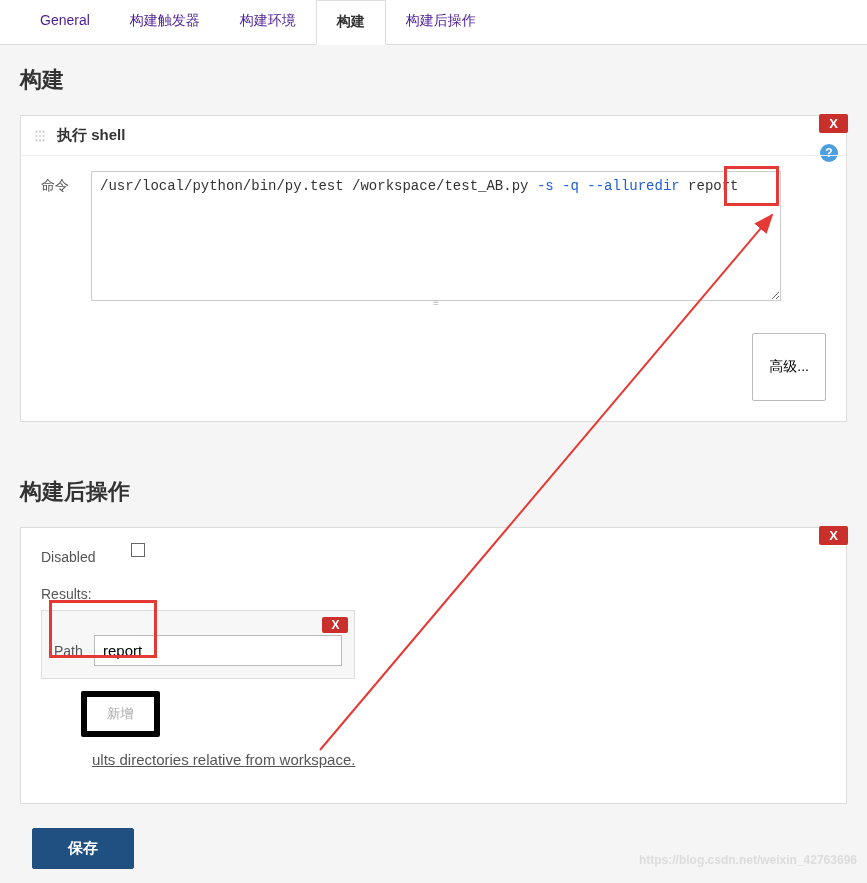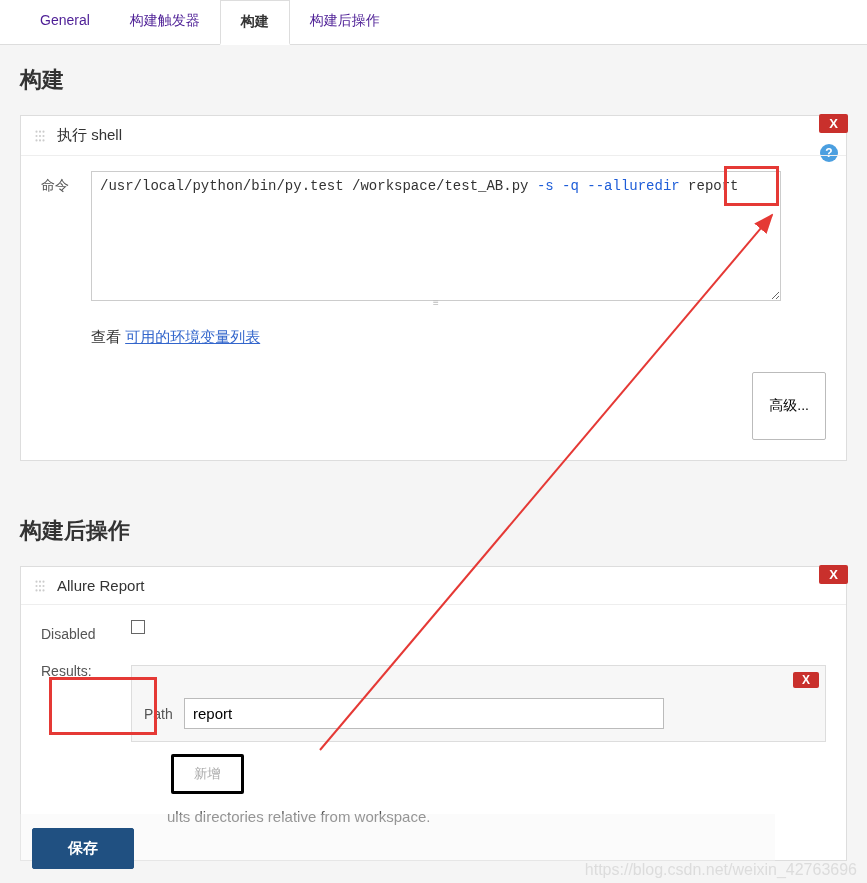--- a/index.html
+++ b/index.html
@@ -10,21 +10,21 @@
     .tab.active { color: #333; font-weight: bold; border: 1px solid #ddd; border-bottom: 2px solid #fff; background: #fff; margin-bottom: -1px; }
     
     .content { padding: 10px 20px 100px; }
     
     .section-title { font-size: 22px; font-weight: bold; margin: 10px 0 20px; }
     
     .step-block { background: #fff; border: 1px solid #ddd; padding: 0; margin-bottom: 20px; position: relative; }
     .step-header { display: flex; align-items: center; padding: 10px 12px; border-bottom: 1px solid #eee; position: relative; }
     .drag-handle { width: 14px; height: 14px; margin-right: 10px; display: inline-block; }
     .drag-handle svg { width: 14px; height: 14px; }
-    .step-title { font-weight: normal; font-size: 15px; }
+    .step-title { font-weight: bold; font-size: 15px; }
     .close-btn { position: absolute; right: -2px; top: -2px; background: #c9302c; color: #fff; padding: 2px 10px; cursor: pointer; font-weight: bold; font-size: 13px; border-radius: 2px; }
     .help-icon { position: absolute; right: 8px; top: 28px; width: 18px; height: 18px; border-radius: 50%; background: #4b9fe0; color: #fff; font-weight: bold; font-size: 12px; text-align: center; line-height: 18px; cursor: pointer; }
     
     .step-body { padding: 15px 20px 20px; }
     .field-row { display: flex; align-items: flex-start; margin-bottom: 15px; }
     .field-label { width: 50px; padding-top: 6px; color: #555; }
     .field-control { flex: 1; }
     
     .code-textarea { width: 690px; height: 130px; border: 1px solid #ccc; padding: 6px 8px; font-family: "Courier New", monospace; font-size: 14px; resize: both; background: #fff; white-space: nowrap; overflow: auto; }
     .code-textarea .plain { color: #333; }
@@ -38,43 +38,44 @@
     .advanced-row { text-align: right; margin-top: 25px; }
     .btn { display: inline-flex; align-items: center; padding: 24px 16px; border: 1px solid #bbb; background: #fff; cursor: pointer; border-radius: 2px; font-size: 14px; }
     .btn .chevron { margin-left: 8px; }
     
     .add-step-row { margin-top: 15px; }
     
     .field-checkbox { width: 14px; height: 14px; border: 1px solid #666; display: inline-block; }
     
     .results-block { background: #f7f7f7; border: 1px solid #ddd; padding: 12px; position: relative; margin-top: 8px; }
     .results-close { position: absolute; right: 6px; top: 6px; background: #c9302c; color: #fff; padding: 1px 9px; cursor: pointer; font-weight: bold; font-size: 12px; border-radius: 2px; }
-    .path-row { display: flex; align-items: center; margin-top: 20px; }
+    .path-row { display: flex; align-items: center; margin-top: 12px; }
     .path-label { width: 40px; color: #555; }
     .path-input { flex: 1; max-width: 480px; padding: 6px 8px; border: 1px solid #bbb; font-size: 15px; }
     
-    .add-new-btn { margin-top: 12px; margin-left: 40px; border: 3px solid #000000; color: #aaa; background: #fff; padding: 8px 20px; cursor: pointer; border-radius: 2px; }
+    .add-new-btn { margin-top: 12px; margin-left: 40px; border: 6px solid #000000; color: #aaa; background: #fff; padding: 8px 20px; cursor: pointer; border-radius: 2px; }
     
-    .results-help { margin-top: 14px; color: #555; font-size: 15px; margin-left: 36px; }
+    .results-help { margin-top: 14px; color: #555; font-size: 15px; margin-left: 51px; text-decoration: underline; }
     
     .footer-bar { position: fixed; bottom: 0; left: 0; width: 775px; padding: 14px 32px; display: flex; gap: 15px; background: rgba(245,245,245,0.4); }
     .btn-primary { background: #205081; color: #fff; border: 1px solid #205081; padding: 10px 35px; font-weight: bold; font-size: 15px; cursor: pointer; border-radius: 2px; }
     .btn-secondary { background: #fff; color: #333; border: 1px solid #bbb; padding: 10px 35px; font-size: 15px; cursor: pointer; border-radius: 2px; }
     
     .red-box { position: absolute; border: 3px solid #e53935; pointer-events: none; }
     .red-arrow { position: absolute; pointer-events: none; }
     
-    .watermark { position: fixed; bottom: 4px; right: 10px; color: #ccc; font-size: 16px; opacity: 0.6; }
+    .watermark { position: fixed; bottom: 16px; right: 10px; color: #ccc; font-size: 12px; opacity: 0.6; font-weight: bold; }
   </style>
 </head>
 <body>
 
 <div class="tabs">
   <div class="tab">General</div>
   <div class="tab">构建触发器</div>
+  <div class="tab">构建环境</div>
   <div class="tab active">构建</div>
   <div class="tab">构建后操作</div>
 </div>
 
 <div class="content">
 
   <div class="section-title">构建</div>
 
   <div class="step-block" style="position:relative;">
     <div class="close-btn">X</div>
@@ -100,60 +101,39 @@
     <div class="step-body">
       <div class="field-row">
         <div class="field-label">命令</div>
         <div class="field-control" style="position:relative;">
           <div class="code-textarea" contenteditable="true" style=""><span class="plain">/usr/local/python/bin/py.test /workspace/test_AB.py </span><span class="opt">-s -q --alluredir </span><span class="plain">report</span></div>
           <div class="resize-grip">≡</div>
 
           <div class="red-box" style="top:-5px; left:633px; width:55px; height:40px;"></div>
         </div>
       </div>
-      <div class="see-link-row" style="margin-left:50px;">
-        <span>查看 </span><a href="#">可用的环境变量列表</a>
-      </div>
       <div class="advanced-row">
         <button class="btn">高级...</button>
       </div>
     </div>
   </div>
 
 
   <div class="section-title" style="margin-top:55px;">构建后操作</div>
 
   <div class="step-block" style="position:relative;">
     <div class="close-btn">X</div>
-    <div class="step-header">
-      <span class="drag-handle">
-        <svg viewBox="0 0 16 16">
-            <g fill="#ccc">
-              <circle cx="4" cy="3" r="1.2"></circle>
-              <circle cx="8" cy="3" r="1.2"></circle>
-              <circle cx="12" cy="3" r="1.2"></circle>
-              <circle cx="4" cy="8" r="1.2"></circle>
-              <circle cx="8" cy="8" r="1.2"></circle>
-              <circle cx="12" cy="8" r="1.2"></circle>
-              <circle cx="4" cy="13" r="1.2"></circle>
-              <circle cx="8" cy="13" r="1.2"></circle>
-              <circle cx="12" cy="13" r="1.2"></circle>
-            </g>
-          </svg>
-      </span>
-      <span class="step-title">Allure Report</span>
-    </div>
     <div class="step-body">
       <div class="field-row">
         <div class="field-label" style="width:90px;">Disabled</div>
         <div class="field-control">
           <span class="field-checkbox"></span>
         </div>
       </div>
-      <div class="field-row" style="position:relative;">
+      <div class="field-row" style="position:relative;flex-direction:column;">
         <div class="field-label" style="width:90px;">Results:</div>
         <div class="field-control">
           <div class="results-block" style="position:relative;">
             <div class="results-close">X</div>
             <div class="path-row">
               <div class="path-label">Path</div>
               <input type="text" class="path-input" value="report" style="">
             </div>
           </div>
           <button class="add-new-btn">新增</button>

